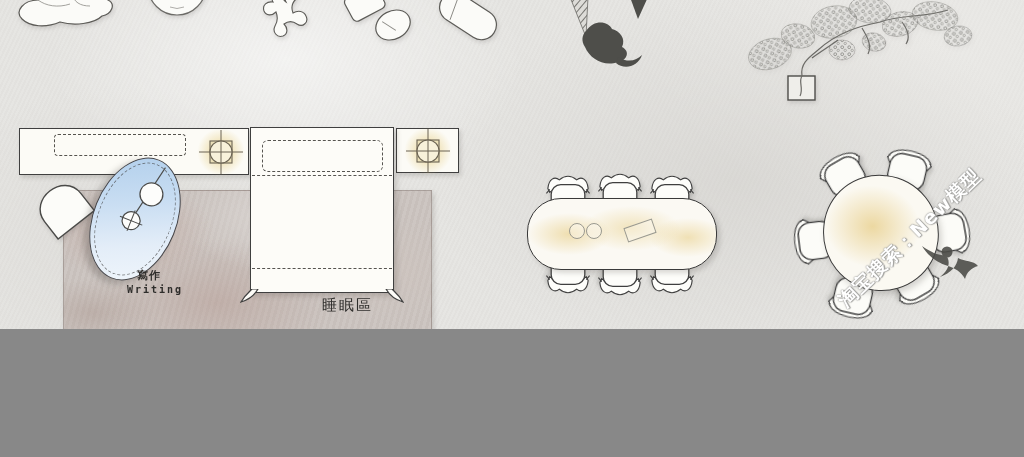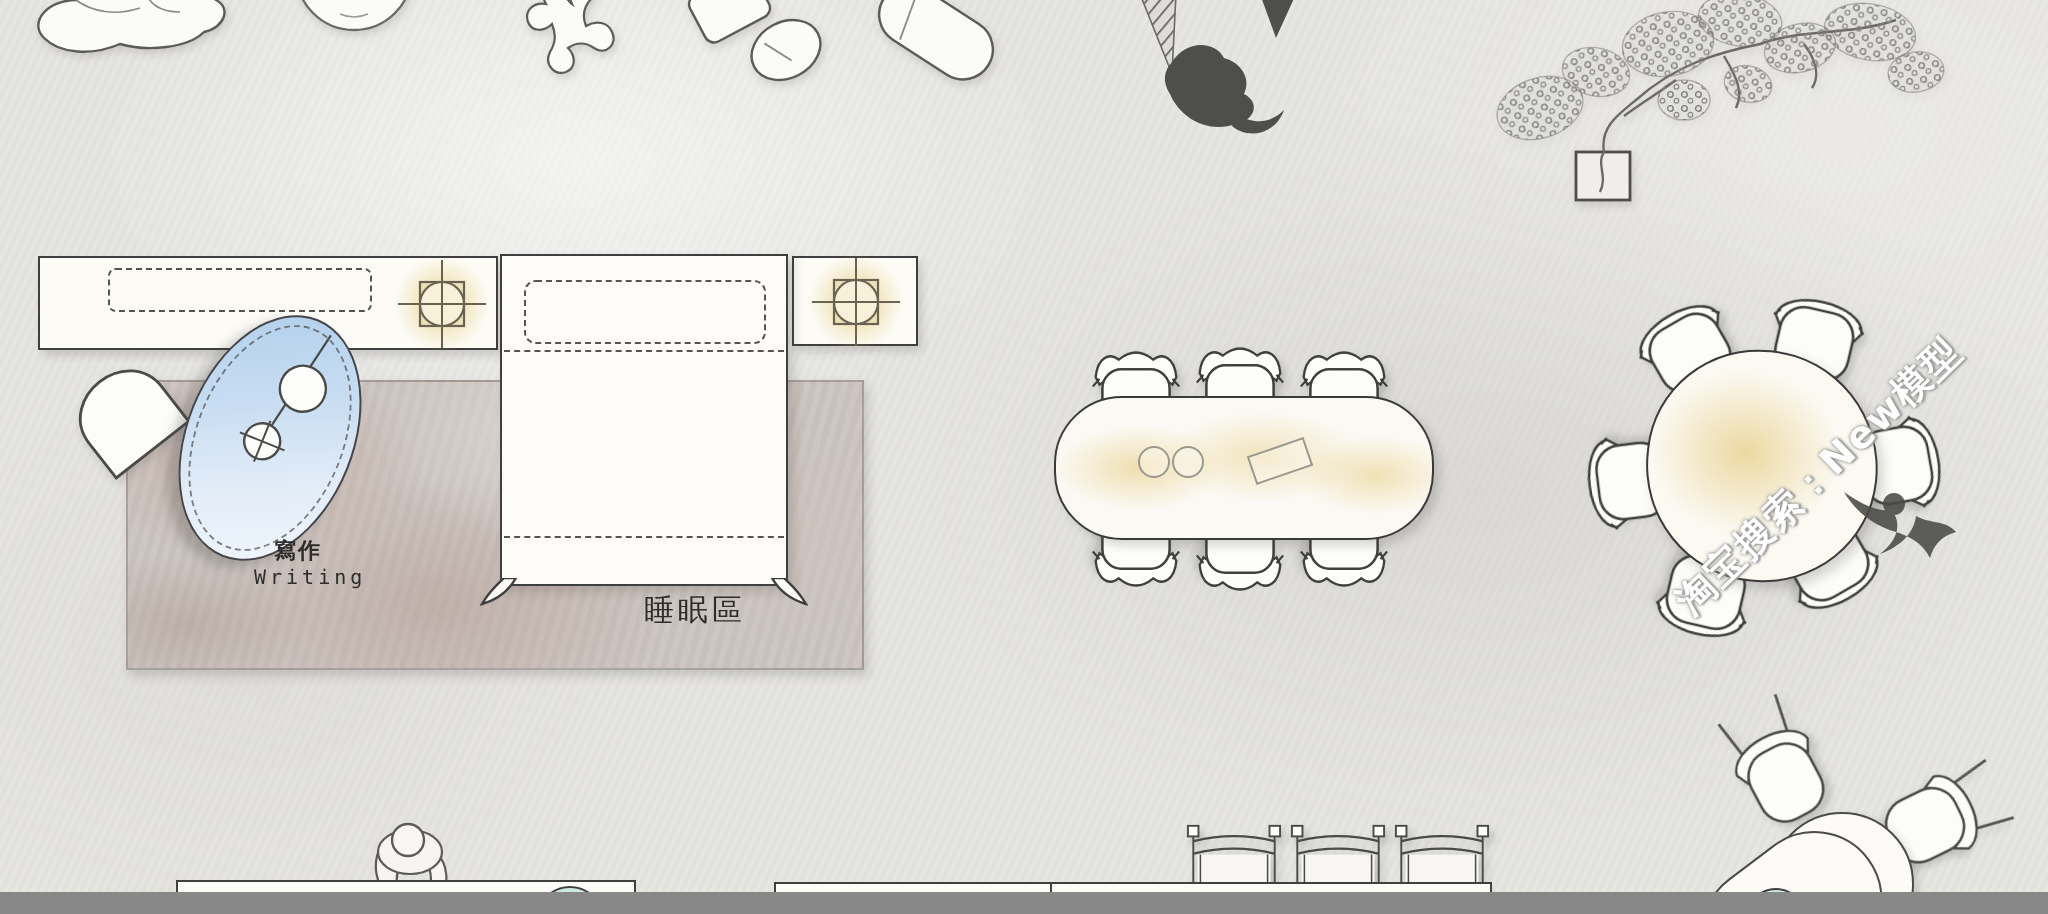--- a/index.html
+++ b/index.html
@@ -1,16 +1,16 @@
 <!DOCTYPE html>
 <html><head>
 <meta charset="utf-8">
 <style>
   html,body{margin:0;padding:0;background:#888;}
-  #canvas{position:relative;width:1024px;height:446px;overflow:hidden;
+  #canvas{position:relative;width:1024px;height:329px;overflow:hidden;
     font-family:"DejaVu Sans",sans-serif;
     background-color:#e6e5e2;
     background-image:
       radial-gradient(340px 200px at 28% 18%, rgba(255,255,255,.55), rgba(255,255,255,0) 70%),
       radial-gradient(420px 260px at 72% 55%, rgba(206,204,200,.5), rgba(206,204,200,0) 72%),
       radial-gradient(300px 220px at 12% 72%, rgba(214,212,208,.45), rgba(214,212,208,0) 70%),
       radial-gradient(380px 240px at 90% 15%, rgba(238,237,234,.6), rgba(238,237,234,0) 70%),
       repeating-linear-gradient(115deg, rgba(0,0,0,.014) 0 2px, rgba(255,255,255,.02) 2px 4px);
   }
   .abs{position:absolute;}
@@ -217,21 +217,21 @@
     <svg width="84" height="128" viewBox="0 0 84 128" style="position:absolute;left:0;top:0">
       <line x1="50" y1="4" x2="36" y2="74" stroke="#4a4a48" stroke-width="1.1"></line>
       <circle cx="47" cy="34" r="11.5" fill="#fdfdfb" stroke="#4a4a48" stroke-width="1.2"></circle>
       <circle cx="38" cy="66" r="9" fill="#fdfdfb" stroke="#4a4a48" stroke-width="1.2"></circle>
       <line x1="26" y1="66" x2="50" y2="66" stroke="#4a4a48" stroke-width="1"></line>
       <line x1="38" y1="55" x2="38" y2="77" stroke="#4a4a48" stroke-width="1"></line>
     </svg>
   </div>
 
   <div class="abs lbl" style="left:137px;top:268px;font-size:11px;font-weight:bold;letter-spacing:1px;">寫作</div>
-  <div class="abs lbl mono" style="left:127px;top:284px;font-size:10px;font-weight:normal;letter-spacing:2px;">Writing</div>
+  <div class="abs lbl mono" style="left:127px;top:284px;font-size:10px;font-weight:bold;letter-spacing:2px;">Writing</div>
   <div class="abs lbl" style="left:322px;top:296px;font-size:15px;letter-spacing:2px;">睡眠區</div>
 
   <div class="abs glow ni" style="left:515px;top:185px;width:215px;height:100px;opacity:.55;"></div>
   <svg class="abs shadow" style="left:544px;top:172px" width="48" height="56">
       <use href="#sym-chair-dining"></use>
     </svg>
   <svg class="abs shadow" style="left:596px;top:170px" width="48" height="56">
       <use href="#sym-chair-dining"></use>
     </svg>
   <svg class="abs shadow" style="left:648px;top:172px" width="48" height="56">

